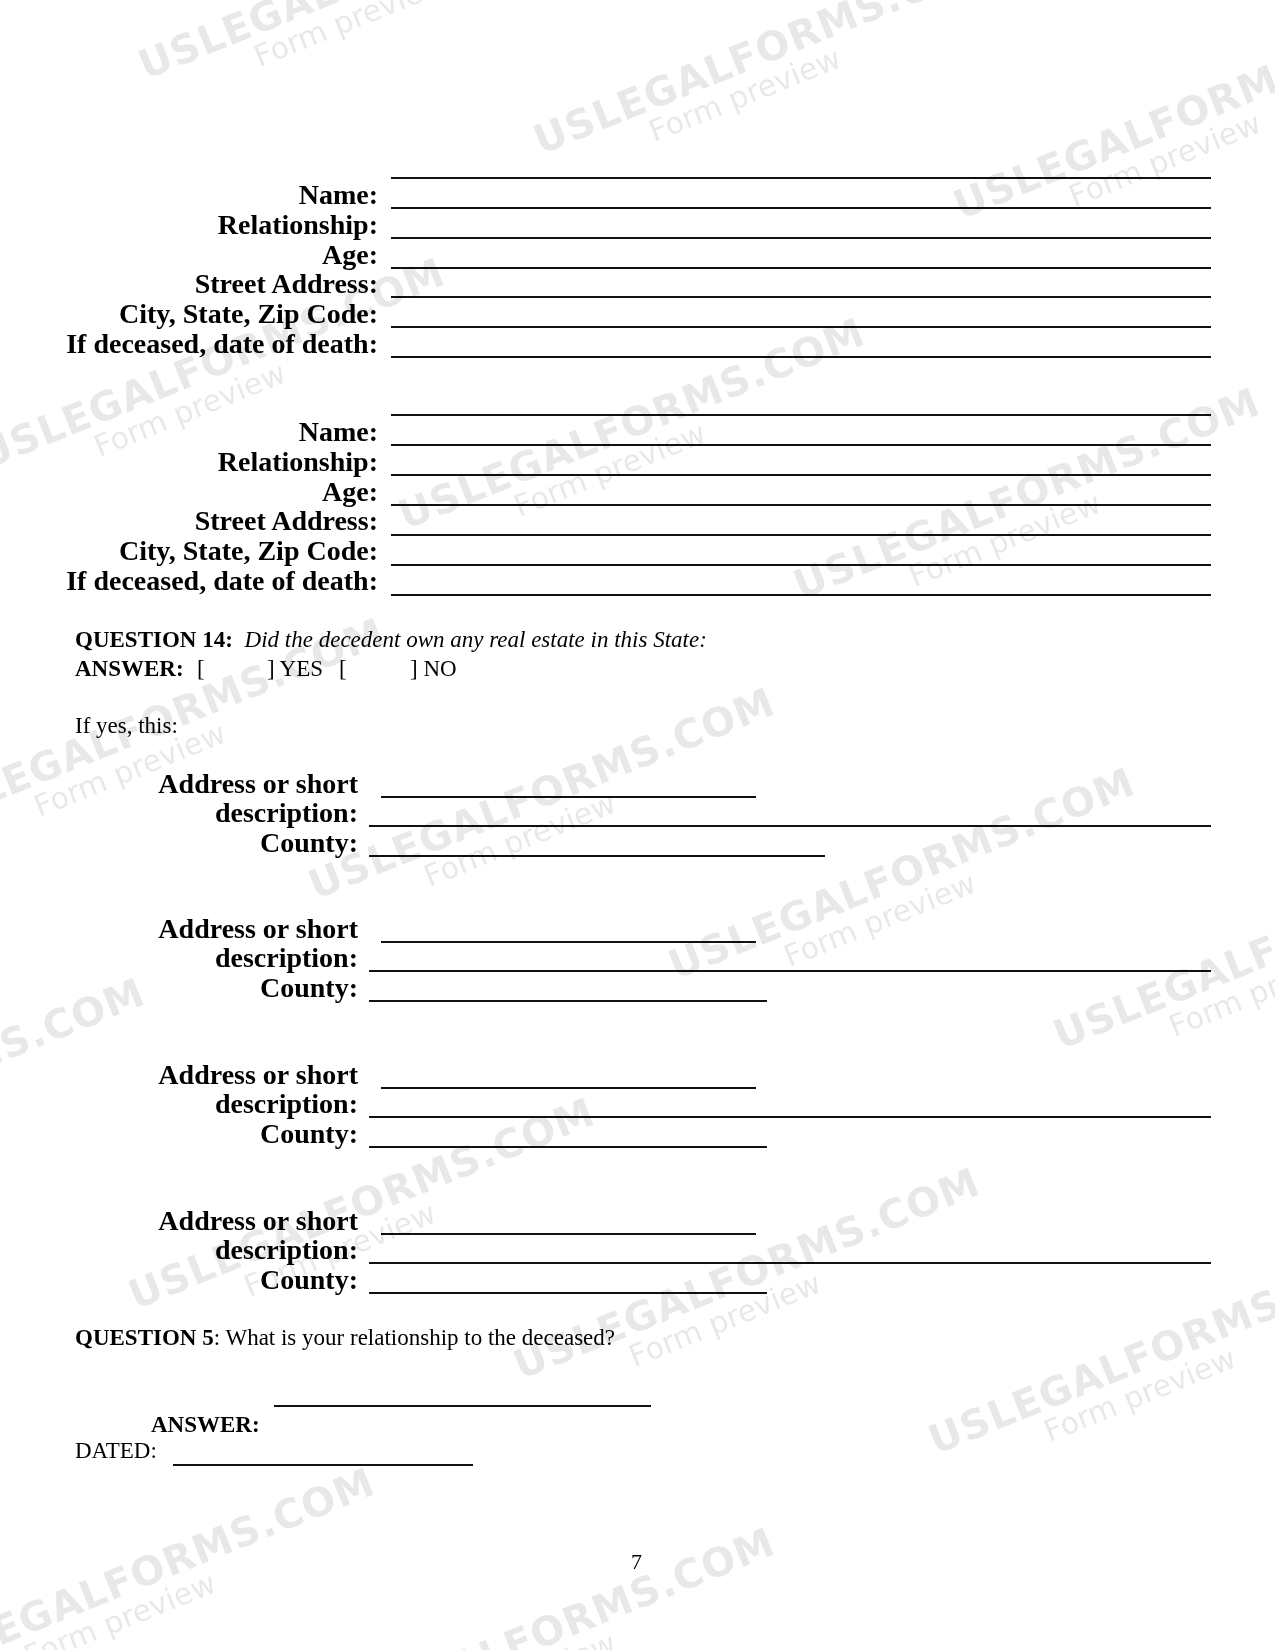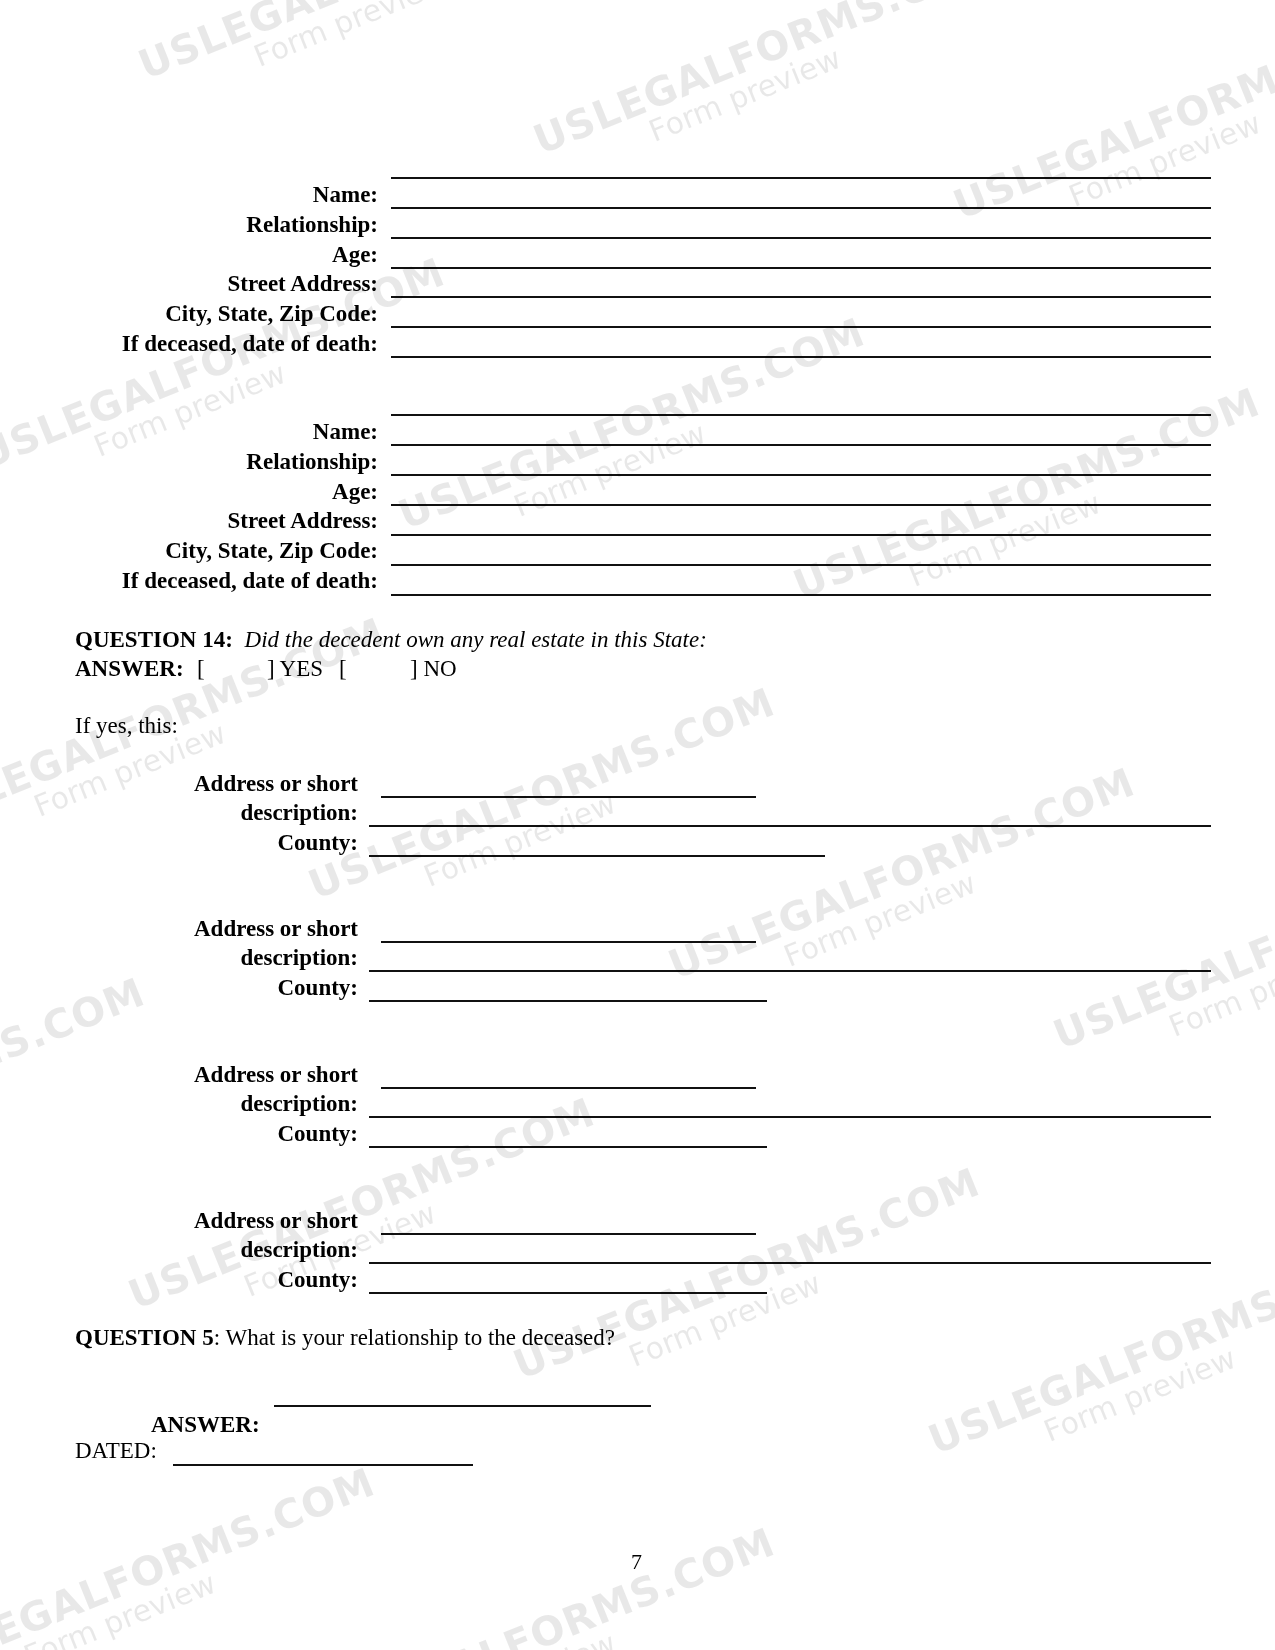--- a/index.html
+++ b/index.html
@@ -1,18 +1,18 @@
 <!DOCTYPE html>
 <html><head>
 <meta charset="utf-8">
 <style>
   html, body { margin:0; padding:0; background:#ffffff; }
   body { width:1275px; height:1650px; position:relative; overflow:hidden;
          font-family:"Liberation Serif", "DejaVu Serif", serif; color:#000; }
-  .lbl { position:absolute; font-weight:bold; font-size:23px; white-space:nowrap; line-height:26px; }
+  .lbl { position:absolute; font-weight:bold; font-size:28px; white-space:nowrap; line-height:26px; }
   .line { position:absolute; height:0; border-top:2px solid #111; }
   .txt { position:absolute; font-size:23px; white-space:nowrap; line-height:26px; }
   .b { font-weight:bold;margin-top:32px; }
   .wm { position:absolute; color:rgba(0,0,0,0.09); font-family:"DejaVu Sans", sans-serif; white-space:nowrap; transform-origin:left bottom; transform:rotate(-22deg); pointer-events:none; z-index:5; }
   .wm .big { font-size:40px; font-weight:bold; letter-spacing:1px; display:block; }
   .wm .small { font-size:30px; display:block; margin-left:110px; margin-top:-6px; }
   .pnum { position:absolute; font-size:22px; }
 </style>
 </head>
 <body>

